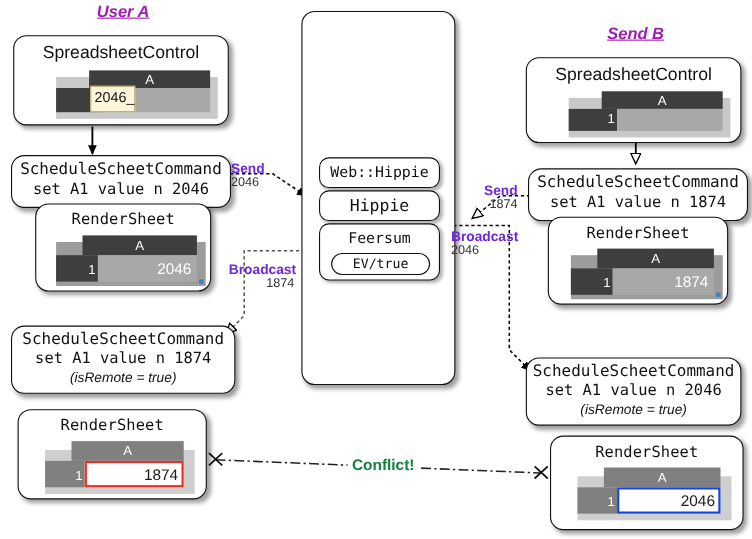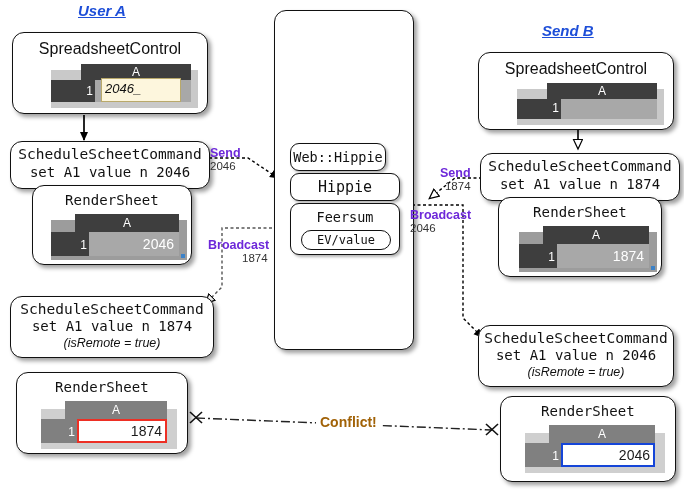--- a/index.html
+++ b/index.html
@@ -17,21 +17,21 @@
   }
   .box-title{
     text-align:center;font-size:15px;color:#111;letter-spacing:.1px;
     font-family:"Liberation Sans", sans-serif;
   }
   .mono{font-family:"DejaVu Sans Mono","Liberation Mono",monospace;}
 
   
   .user-head{
     position:absolute;font-weight:bold;font-style:italic;font-size:15px;
-    color:#1d4ed8;text-decoration:underline;z-index:6;white-space:nowrap;
+    color:#a21caf;text-decoration:underline;z-index:6;white-space:nowrap;margin-left:10px;
   }
 
   
   .ssc-title{font-size:16px;text-align:center;padding-top:7px;color:#111;}
   .sheet{position:absolute;}
   .hdr-dark{background:#3e3e3e;}
   .hdr-mid{background:#808080;}
   .cell-gray{background:#a8a8a8;}
   .cell-white{background:#ffffff;}
   .colhdr{
@@ -74,21 +74,21 @@
     position:absolute;border:1.4px solid #111;border-radius:10px;
     background:#fff;box-sizing:border-box;text-align:center;font-size:12px;
     color:#111;
   }
 
   
   .conn-label{position:absolute;z-index:8;white-space:nowrap;}
   .conn-label .big{font-size:12.5px;font-weight:bold;color:#6d28d9;display:block;}
   .conn-label .num{font-size:11.5px;color:#333;display:block;}
   .conflict{
-    position:absolute;font-size:14px;font-weight:bold;color:#a16207;
+    position:absolute;font-size:14px;font-weight:bold;color:#15803d;
     background:#fff;padding:0 4px;z-index:9;white-space:nowrap;
   }
 
   svg.overlay{position:absolute;left:0;top:0;width:684px;height:490px;
     z-index:4;pointer-events:none;}
 </style>
 </head>
 <body>
 
 <div class="stage">
@@ -131,21 +131,21 @@
 
   <div class="box" style="left:12px;top:32px;width:196px;height:82px;">
     <div class="ssc-title">SpreadsheetControl</div>
     <div class="sheet" style="left:30px;top:31px;width:155px;height:44px;">
       <div class="shadow-edge" style="left:8px;top:6px;width:147px;height:38px;background:#c9c9c9;"></div>
       <div class="hdr-dark" style="position:absolute;left:38px;top:0;width:110px;height:16px;"></div>
       <div class="colhdr" style="left:38px;top:1px;width:110px;">A</div>
       <div class="hdr-dark" style="position:absolute;left:8px;top:16px;width:44px;height:22px;"></div>
       <div class="rowhdr" style="left:8px;top:17px;width:44px;">1</div>
       <div class="cell-gray" style="position:absolute;left:52px;top:16px;width:96px;height:22px;"></div>
-      <div class="editcell" style="left:58px;top:14px;width:80px;height:24px;font-style:italic;">2046_</div>
+      <div class="editcell" style="left:39px;top:14px;width:41px;height:24px;">2046_</div>
     </div>
   </div>
 
   <div class="box" style="left:10px;top:141px;width:200px;height:48px;">
     <div class="cmd-l1 mono" style="padding-top:4px;">ScheduleScheetCommand</div>
     <div class="cmd-l2 mono" style="padding-top:2px;">set A1 value n 2046</div>
   </div>
 
   <div class="box" style="left:32px;top:185px;width:160px;height:80px;">
     <div class="box-title mono" style="padding-top:6px;font-size:14px;">RenderSheet</div>
@@ -175,29 +175,29 @@
       <div class="colhdr" style="left:36px;top:2px;width:102px;">A</div>
       <div class="hdr-mid" style="position:absolute;left:12px;top:18px;width:36px;height:24px;"></div>
       <div class="rowhdr" style="left:12px;top:20px;width:36px;line-height:22px;">1</div>
       <div class="cell-white" style="position:absolute;left:48px;top:18px;width:90px;height:24px;border:2px solid #ed2f24;box-sizing:border-box;"></div>
       <div class="cellval dark" style="left:48px;top:19px;width:90px;line-height:22px;font-size:14px;">1874</div>
     </div>
   </div>
 
   <div class="box" style="left:274px;top:10px;width:140px;height:340px;">
 
-    <div class="stack-item" style="left:15px;top:132px;width:96px;height:28px;">
+    <div class="stack-item" style="left:15px;top:132px;width:110px;height:28px;">
       <div class="stack-label mono" style="line-height:26px;">Web::Hippie</div>
     </div>
     <div class="stack-item" style="left:15px;top:162px;width:110px;height:28px;">
       <div class="stack-label mono" style="line-height:26px;font-size:15px;">Hippie</div>
     </div>
     <div class="stack-item" style="left:15px;top:192px;width:110px;height:52px;">
       <div class="stack-label mono" style="line-height:22px;padding-top:2px;">Feersum</div>
-      <div class="ev mono" style="left:10px;top:26px;width:90px;height:20px;line-height:18px;">EV/value</div>
+      <div class="ev mono" style="left:10px;top:26px;width:90px;height:20px;line-height:18px;">EV/true</div>
     </div>
   </div>
 
   <div class="box" style="left:478px;top:52px;width:196px;height:78px;">
     <div class="ssc-title">SpreadsheetControl</div>
     <div class="sheet" style="left:30px;top:30px;width:155px;height:44px;">
       <div class="shadow-edge" style="left:8px;top:6px;width:147px;height:36px;background:#c9c9c9;"></div>
       <div class="hdr-dark" style="position:absolute;left:38px;top:0;width:110px;height:16px;"></div>
       <div class="colhdr" style="left:38px;top:1px;width:110px;">A</div>
       <div class="hdr-dark" style="position:absolute;left:8px;top:16px;width:44px;height:20px;"></div>

